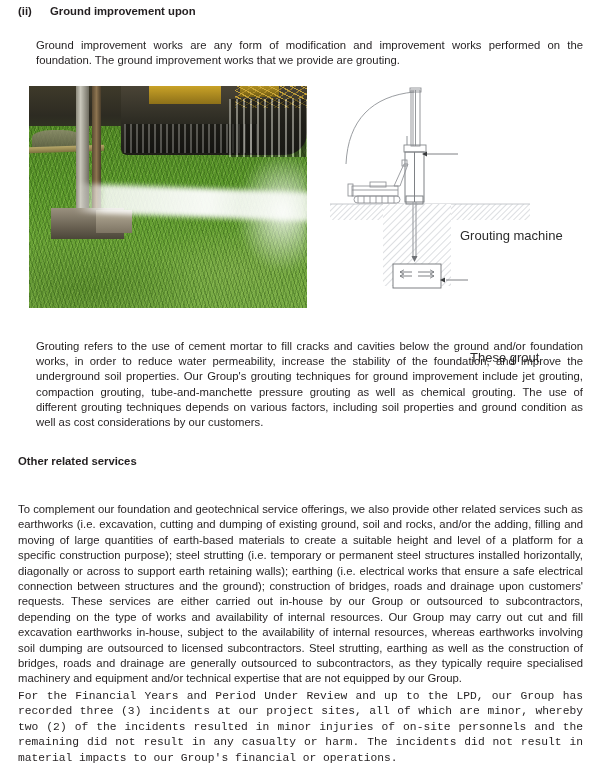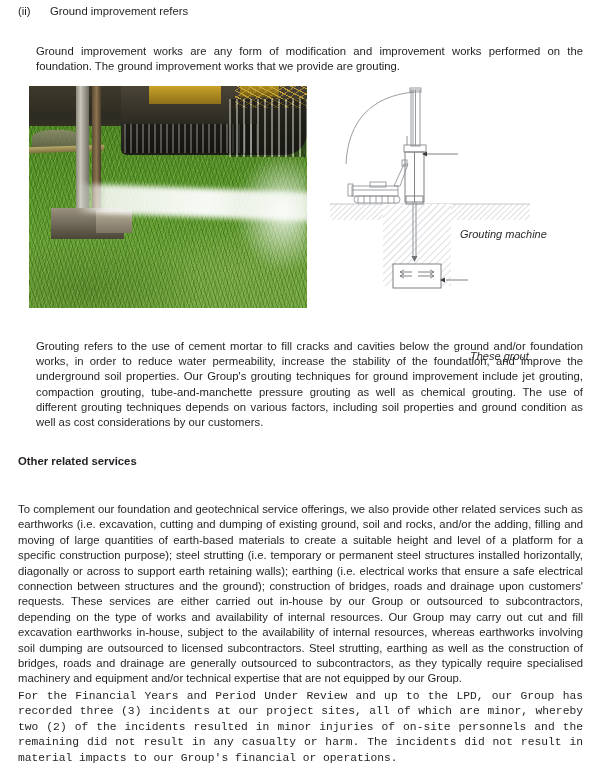--- a/index.html
+++ b/index.html
@@ -18,40 +18,40 @@
 
   
   .sec-head {
     position: absolute;
     left: 18px;
     top: 4px;
     width: 565px;
     display: flex;
     align-items: flex-start;
     font-size: 11.3px;
-    font-weight: normal;
+    font-weight: bold;
     line-height: 14px;
   }
   .sec-head .marker {
     width: 32px;
     flex: 0 0 32px;
   }
   .sec-head .htext { flex: 1 1 auto; }
 
   
   .p-indent {
     position: absolute;
     left: 36px;
     width: 547px;
     font-size: 11.3px;
     line-height: 15.2px;
     text-align: justify;
     text-justify: inter-word;
   }
-  #intro-para { top: 44px; }
+  #intro-para { top: 38px; }
   #grout-para { top: 339px; }
 
   
   .p-full {
     position: absolute;
     left: 18px;
     width: 565px;
     font-size: 11.3px;
     line-height: 15.4px;
     text-align: justify;
@@ -172,34 +172,33 @@
   .diagram {
     position: absolute;
     left: 330px;
     top: 86px;
     width: 262px;
     height: 226px;
   }
   .diagram svg { display: block; }
   .dlabel {
     position: absolute;
-    font-size: 11px;
+    font-size: 13px;
     color: #2b2b2b;
     white-space: nowrap;
-    font-style: italic;
   }
   #label-grouting-machine { left: 130px; top: 142px; }
   #label-cement-grout     { left: 140px; top: 264px; }
 </style>
 </head>
 <body>
 
 <div class="sec-head">
   <span class="marker">(ii)</span>
-  <span class="htext">Ground improvement refers</span>
+  <span class="htext">Ground improvement upon</span>
 </div>
 
 <div class="p-indent" id="intro-para">Ground improvement works are any form of modification and improvement works performed on the foundation. The ground improvement works that we provide are grouting.</div>
 
 <div class="photo" id="site-photo">
   <div class="sky-dark"></div>
   <div class="grass"></div>
   <div class="grass-tex"></div>
   <div class="bg-blob"></div>
   <div class="bg-rail"></div>

